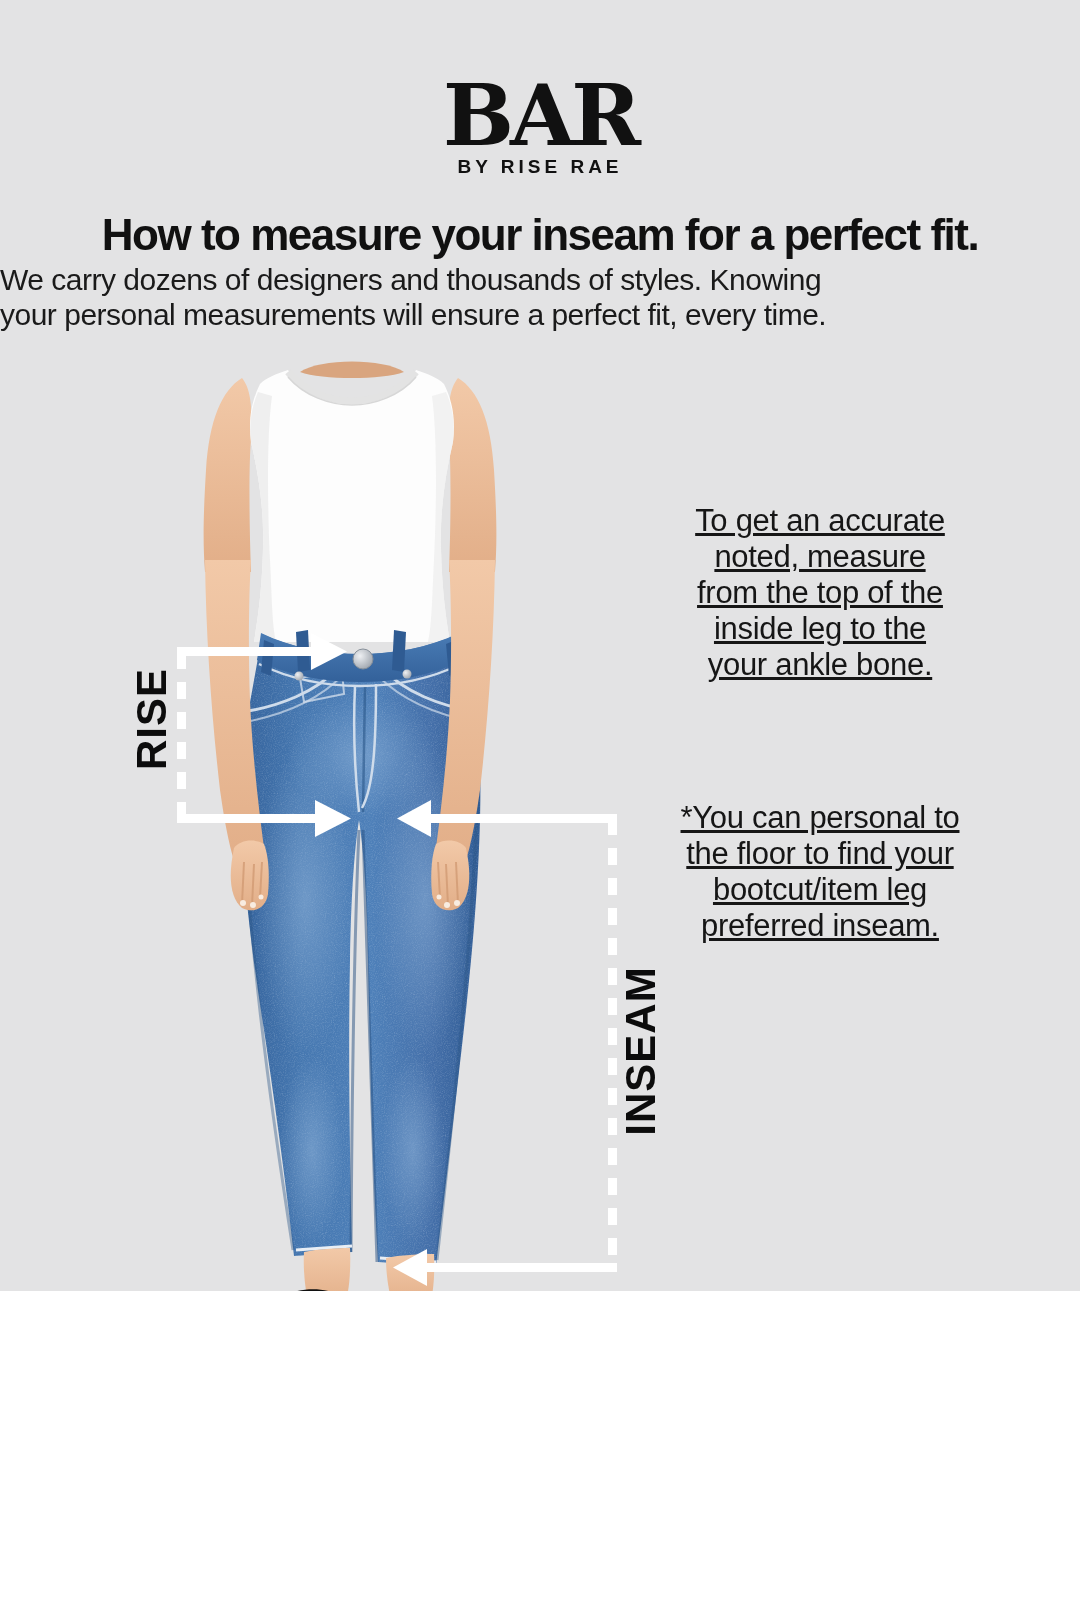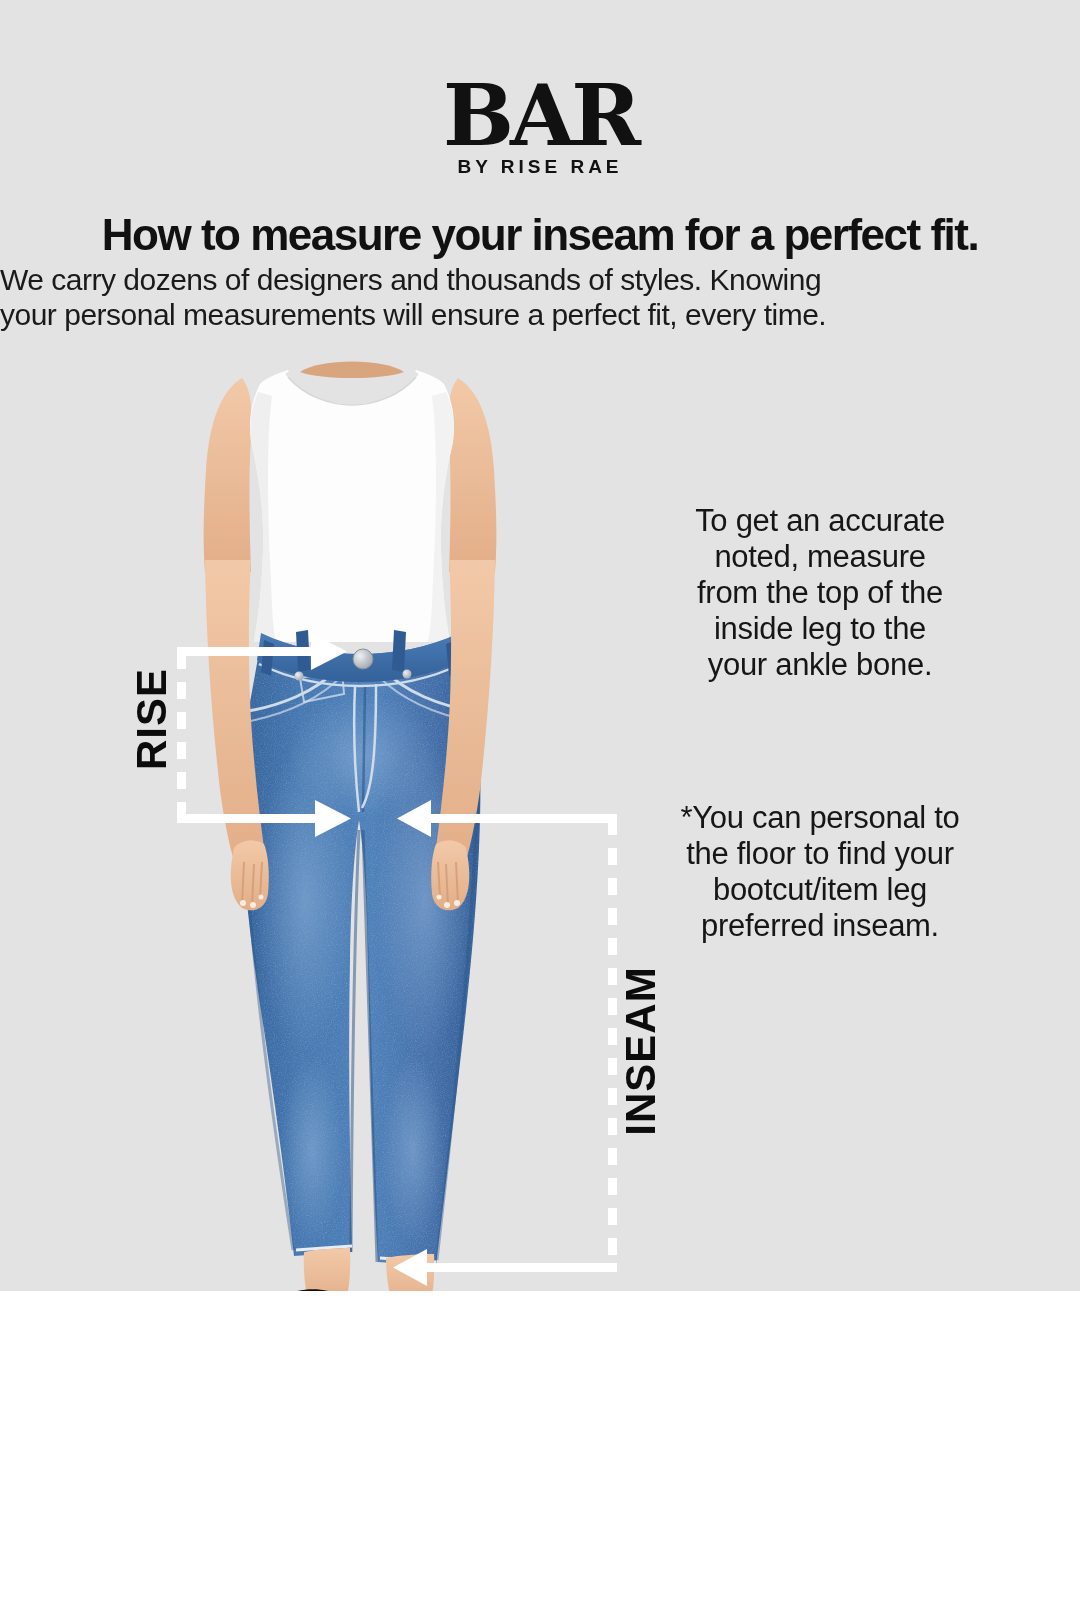--- a/index.html
+++ b/index.html
@@ -12,21 +12,21 @@
          letter-spacing:-4px;color:var(--ink,#121212);}
   .tagline{position:absolute;left:0;top:156px;width:1080px;text-align:center;
          font-weight:bold;font-size:19px;letter-spacing:4px;color:var(--ink,#121212);}
   .headline{position:absolute;left:0;top:210px;width:1080px;text-align:center;
          font-weight:bold;font-size:44px;letter-spacing:-1.5px;color:var(--ink,#121212);}
   .subhead{position:absolute;left:0;top:262px;width:1080px;text-align:left;
          font-size:30px;line-height:35px;letter-spacing:-0.5px;color:#1a1a1a;}
 
   
   .tip{position:absolute;left:600px;width:440px;text-align:center;
-       font-size:31px;line-height:36px;letter-spacing:-0.3px;color:#161616;}
+       font-size:31px;line-height:36px;letter-spacing:-0.3px;color:#161616;text-decoration:underline;}
   .tip-1{top:503px;}
   .tip-2{top:800px;}
 
   
   .v-label{position:absolute;font-weight:bold;font-size:42px;letter-spacing:1px;color:#0c0c0c;
            text-align:center;line-height:44px;transform:rotate(-90deg);}
   .rise-label{left:32px;top:697px;width:240px;height:44px;}
   .inseam-label{left:511px;top:1029px;width:260px;height:44px;}
 
   

